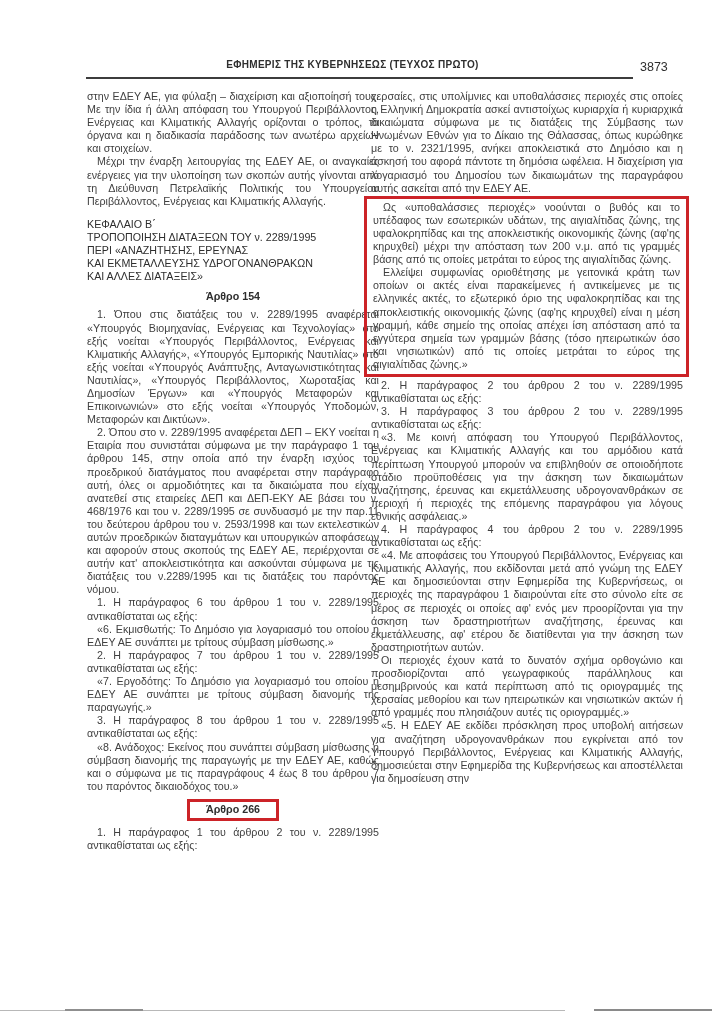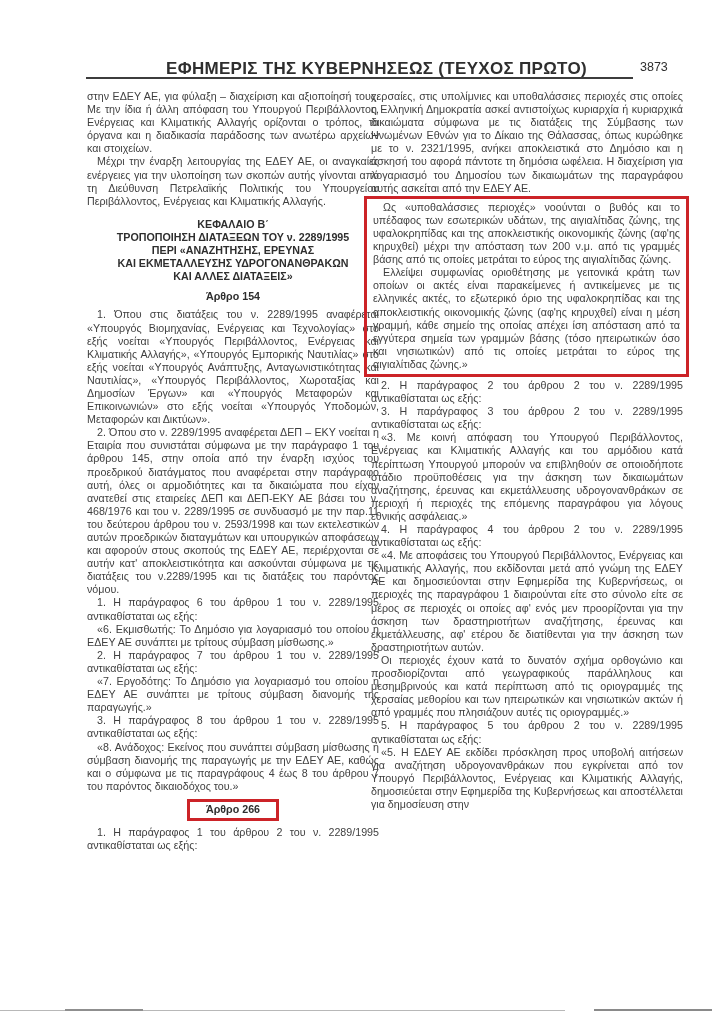--- a/index.html
+++ b/index.html
@@ -17,23 +17,23 @@
   .page{
     position:relative;
     width:725px;height:1024px;
     background:var(--paper);
     margin:0 auto;
     overflow:hidden;
     color:var(--text-color);
   }
   
   .hdr-title{
-    position:absolute;top:59px;left:104px;width:545px;
+    position:absolute;top:59px;left:80px;width:545px;
     text-align:center;
-    font-weight:bold;font-size:17px;letter-spacing:.3px;
+    font-weight:bold;font-size:10px;letter-spacing:.3px;
     color:var(--heading-color);
     white-space:nowrap;
   }
   .hdr-rule{
     position:absolute;top:77px;left:86px;width:547px;height:2px;
     background:var(--rule-color);
   }
   .hdr-pagenum{
     position:absolute;top:60px;left:640px;width:60px;
     font-size:12.5px;color:var(--heading-color);
@@ -43,21 +43,21 @@
     position:absolute;top:90px;
     font-size:10.7px;line-height:13.1px;
     text-align:justify;
   }
   .col-left{left:87px;width:292px;}
   .col-right{left:371px;width:312px;}
   .p{margin:0;text-indent:10px;}
   .p.cont{text-indent:0;}
   .chapter{
     margin:10px 0 6px 0;
-    text-align:center;font-weight:bold;
+    text-align:left;font-weight:normal;
     color:var(--heading-color);
     white-space:pre-line;
     text-indent:0;
   }
   .art{
     margin:7px 0 5px 0;
     text-align:center;font-weight:bold;
     color:var(--heading-color);
     text-indent:0;
   }
@@ -119,21 +119,20 @@
     <div class="hl-box">
       <p class="p">Ως «υποθαλάσσιες περιοχές» νοούνται ο βυθός και το υπέδαφος των εσωτερικών υδάτων, της αιγιαλίτιδας ζώνης, της υφαλοκρηπίδας και της αποκλειστικής οικονομικής ζώνης (αφ'ης κηρυχθεί) μέχρι την απόσταση των 200 ν.μ. από τις γραμμές βάσης από τις οποίες μετράται το εύρος της αιγιαλίτιδας ζώνης.</p>
       <p class="p">Ελλείψει συμφωνίας οριοθέτησης με γειτονικά κράτη των οποίων οι ακτές είναι παρακείμενες ή αντικείμενες με τις ελληνικές ακτές, το εξωτερικό όριο της υφαλοκρηπίδας και της αποκλειστικής οικονομικής ζώνης (αφ'ης κηρυχθεί) είναι η μέση γραμμή, κάθε σημείο της οποίας απέχει ίση απόσταση από τα εγγύτερα σημεία των γραμμών βάσης (τόσο ηπειρωτικών όσο και νησιωτικών) από τις οποίες μετράται το εύρος της αιγιαλίτιδας ζώνης.»</p>
     </div>
     <p class="p">2. Η παράγραφος 2 του άρθρου 2 του ν. 2289/1995 αντικαθίσταται ως εξής:</p>
     <p class="p">3. Η παράγραφος 3 του άρθρου 2 του ν. 2289/1995 αντικαθίσταται ως εξής:</p>
     <p class="p">«3. Με κοινή απόφαση του Υπουργού Περιβάλλοντος, Ενέργειας και Κλιματικής Αλλαγής και του αρμόδιου κατά περίπτωση Υπουργού μπορούν να επιβληθούν σε οποιοδήποτε στάδιο προϋποθέσεις για την άσκηση των δικαιωμάτων αναζήτησης, έρευνας και εκμετάλλευσης υδρογονανθράκων σε περιοχή ή περιοχές της επόμενης παραγράφου για λόγους εθνικής ασφάλειας.»</p>
     <p class="p">4. Η παράγραφος 4 του άρθρου 2 του ν. 2289/1995 αντικαθίσταται ως εξής:</p>
     <p class="p">«4. Με αποφάσεις του Υπουργού Περιβάλλοντος, Ενέργειας και Κλιματικής Αλλαγής, που εκδίδονται μετά από γνώμη της ΕΔΕΥ ΑΕ και δημοσιεύονται στην Εφημερίδα της Κυβερνήσεως, οι περιοχές της παραγράφου 1 διαιρούνται είτε στο σύνολο είτε σε μέρος σε περιοχές οι οποίες αφ' ενός μεν προορίζονται για την άσκηση των δραστηριοτήτων αναζήτησης, έρευνας και εκμετάλλευσης, αφ' ετέρου δε διατίθενται για την άσκηση των δραστηριοτήτων αυτών.</p>
     <p class="p">Οι περιοχές έχουν κατά το δυνατόν σχήμα ορθογώνιο και προσδιορίζονται από γεωγραφικούς παράλληλους και μεσημβρινούς και κατά περίπτωση από τις οριογραμμές της χερσαίας μεθορίου και των ηπειρωτικών και νησιωτικών ακτών ή από γραμμές που πλησιάζουν αυτές τις οριογραμμές.»</p>
-    <p class="p">5. Η παράγραφος 5 του άρθρου 2 του ν. 2289/1995 αντικαθίσταται ως εξής:</p>
     <p class="p">«5. Η ΕΔΕΥ ΑΕ εκδίδει πρόσκληση προς υποβολή αιτήσεων για αναζήτηση υδρογονανθράκων που εγκρίνεται από τον Υπουργό Περιβάλλοντος, Ενέργειας και Κλιματικής Αλλαγής, δημοσιεύεται στην Εφημερίδα της Κυβερνήσεως και αποστέλλεται για δημοσίευση στην</p>
   </div>
 
   <div class="artifact a1"></div>
   <div class="artifact a2"></div>
   <div class="artifact a3"></div>
 
 </div>
 
 </body></html>

